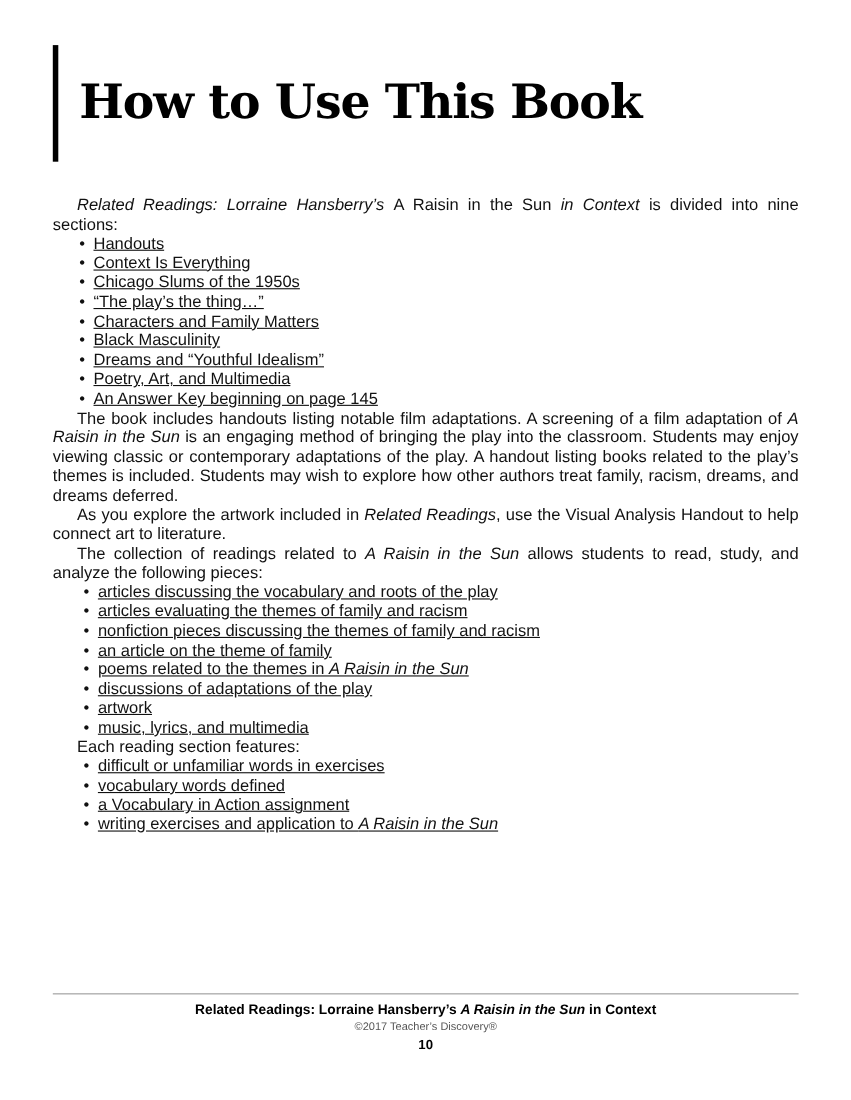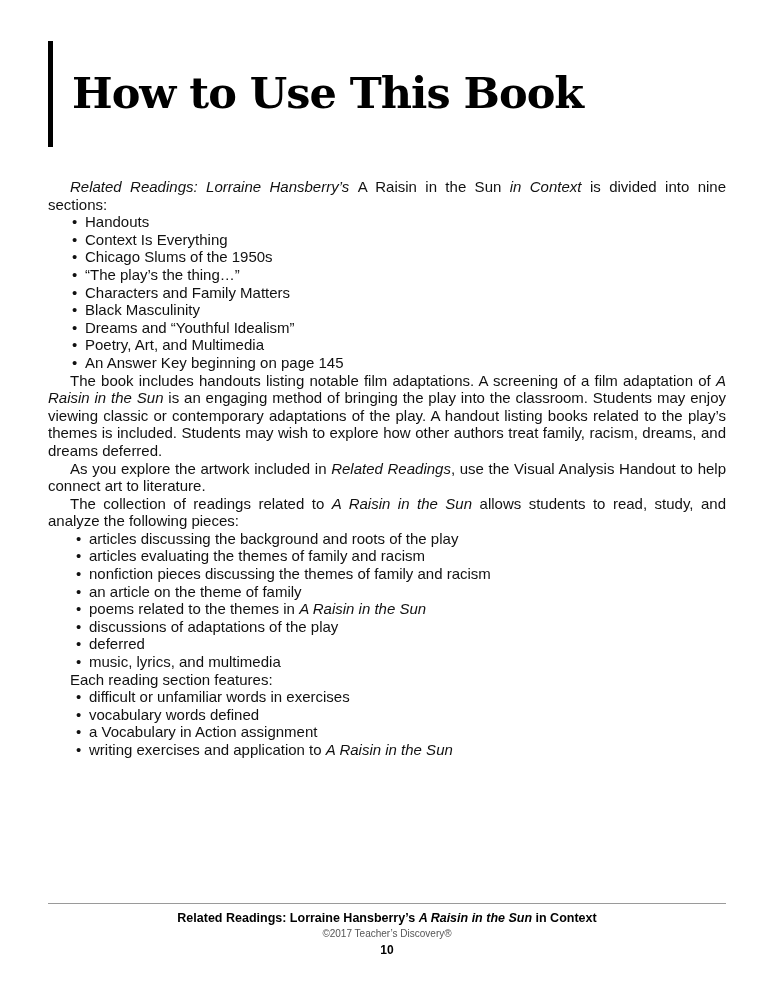--- a/index.html
+++ b/index.html
@@ -58,20 +58,21 @@
     list-style: none;
     margin: 0;
     padding: 0 0 0 24px;
     font-size: 15px;
     line-height: 17.6px;
   }
   ul.blist.inner { padding-left: 28px; }
   ul.blist li {
     position: relative;
     padding-left: 13px;
+    text-decoration: underline;
   }
   ul.blist li::before {
     content: "\2022";
     position: absolute;
     left: 0;
     top: 0;
   }
   .features-heading {
     margin: 0;
     font-size: 15px;
@@ -137,27 +138,27 @@
       <li><span>An Answer Key beginning on page 145</span></li>
     </ul>
 
     <p class="body-par mb24"><span>The book includes handouts listing notable film adaptations. A screening of a film adaptation of </span><span class="it">A Raisin in the Sun</span><span> is an engaging method of bringing the play into the classroom. Students may enjoy viewing classic or contemporary adaptations of the play. A handout listing books related to the play’s themes is included. Students may wish to explore how other authors treat family, racism, dreams, and dreams deferred.</span></p>
 
     <p class="body-par mb24"><span>As you explore the artwork included in </span><span class="it">Related Readings</span><span>, use the Visual Analysis Handout to help connect art to literature.</span></p>
 
     <p class="body-par mb10"><span>The collection of readings related to </span><span class="it">A Raisin in the Sun</span><span> allows students to read, study, and analyze the following pieces:</span></p>
 
     <ul class="blist inner mb8">
-      <li><span>articles discussing the background and roots of the play</span></li>
+      <li><span>articles discussing the vocabulary and roots of the play</span></li>
       <li><span>articles evaluating the themes of family and racism</span></li>
       <li><span>nonfiction pieces discussing the themes of family and racism</span></li>
       <li><span>an article on the theme of family</span></li>
       <li><span>poems related to the themes in </span><span class="it">A Raisin in the Sun</span></li>
       <li><span>discussions of adaptations of the play</span></li>
-      <li><span>deferred</span></li>
+      <li><span>artwork</span></li>
       <li><span>music, lyrics, and multimedia</span></li>
     </ul>
 
     <p class="features-heading">Each reading section features:</p>
 
     <ul class="blist inner">
       <li><span>difficult or unfamiliar words in exercises</span></li>
       <li><span>vocabulary words defined</span></li>
       <li><span>a Vocabulary in Action assignment</span></li>
       <li><span>writing exercises and application to </span><span class="it">A Raisin in the Sun</span></li>

